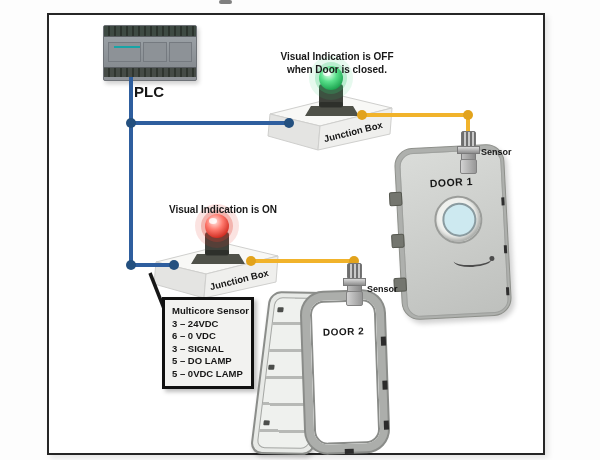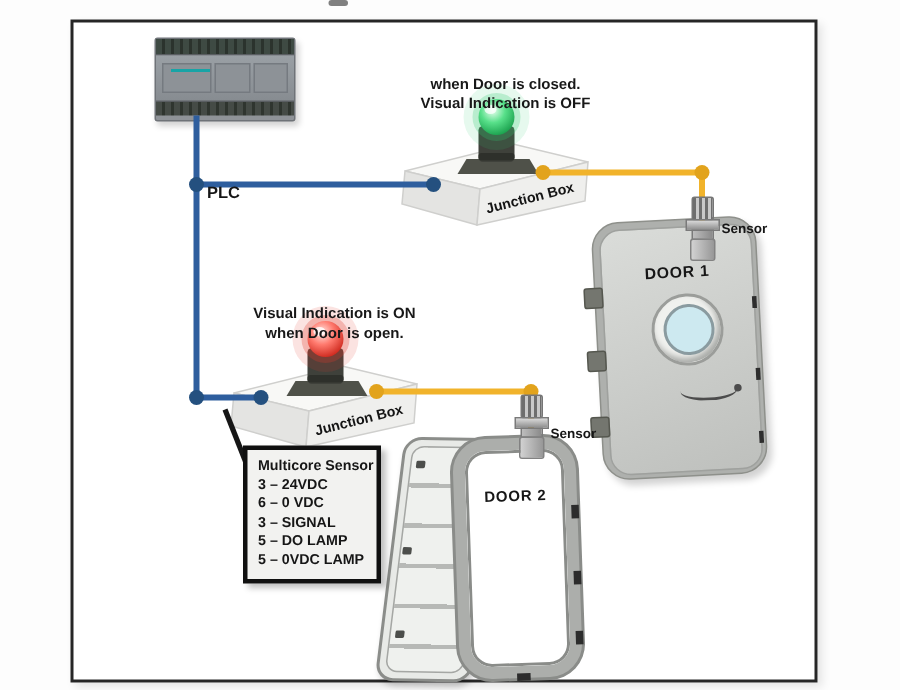--- a/index.html
+++ b/index.html
@@ -13,21 +13,21 @@
   .crop-artifact{left:219px;top:0;width:13px;height:4px;background:#6a6a6a;border-radius:2px;opacity:.85;z-index:1;}
 
   
   .plc{left:103px;top:25px;width:92px;height:54px;background:#8f9398;border:1px solid #6f7378;
        border-radius:2px;box-shadow:2px 3px 4px rgba(0,0,0,.18);z-index:3;}
   .plc-top{height:10px;background:repeating-linear-gradient(90deg,#3e4a43 0 4px,#2b332d 4px 6px);border-bottom:1px solid #5a5e62;}
   .plc-brand{width:26px;height:2px;background:#18a4a6;margin:3px 0 0 5px;}
   .plc-mid{height:30px;background:linear-gradient(180deg,#9aa0a5,#878c91);display:flex;gap:2px;padding:2px 4px 0 4px;box-sizing:border-box;}
   .plc-panel{flex:1;border:1px solid #757a80;background:#8d9297;height:18px;margin-top:3px;}
   .plc-bot{height:9px;background:repeating-linear-gradient(90deg,#454b46 0 4px,#2f352f 4px 6px);border-top:1px solid #5a5e62;}
-  .plc-label{left:103px;top:83px;width:92px;text-align:center;font-weight:bold;font-size:11px;z-index:6;margin-top:40px;}
+  .plc-label{left:103px;top:83px;width:92px;text-align:center;font-weight:bold;font-size:15px;z-index:6;}
 
   
   .wires{left:0;top:0;width:600px;height:460px;z-index:4;pointer-events:none;}
 
   
   .jbox{position:absolute;width:134px;height:112px;z-index:3;overflow:visible;}
   .jb1{left:264px;top:48px;}
   .jb2{left:150px;top:196px;}
   .jb-label{font-family:"Liberation Sans",sans-serif;font-size:9.5px;font-weight:bold;fill:#141414;}
 
@@ -167,26 +167,25 @@
     <rect x="55" y="36" width="24" height="24" rx="3" fill="#3f413b"></rect>
     <rect x="55" y="54" width="24" height="5" rx="2" fill="#2e302b"></rect>
     <circle cx="67" cy="30" r="22" fill="#e0392b" opacity="0.14"></circle>
     <circle cx="67" cy="30" r="16" fill="#e0392b" opacity="0.28"></circle>
     <circle cx="67" cy="30" r="12" fill="url(#gRed)"></circle>
     <ellipse cx="63" cy="25" rx="4" ry="3" fill="#ffffff" opacity="0.8"></ellipse>
     <text class="jb-label" x="90" y="87" text-anchor="middle" transform="rotate(-14 90 87)">Junction Box</text>
   </svg>
 
   <div class="abs ann ann1">
+    <div>Visual Indication is OFF</div>
     <div>when Door is closed.</div>
-    <div>Visual Indication is OFF</div>
   </div>
   <div class="abs ann ann2">
     <div>Visual Indication is ON</div>
-    <div>when Door is open.</div>
   </div>
 
   <div class="abs door1">
     <div class="door1-face">
       <div class="door1-label">DOOR 1</div>
       <div class="porthole">
         <div class="porthole-glass"></div>
       </div>
       <div class="handle"></div>
       <div class="door-tick tick1"></div>

